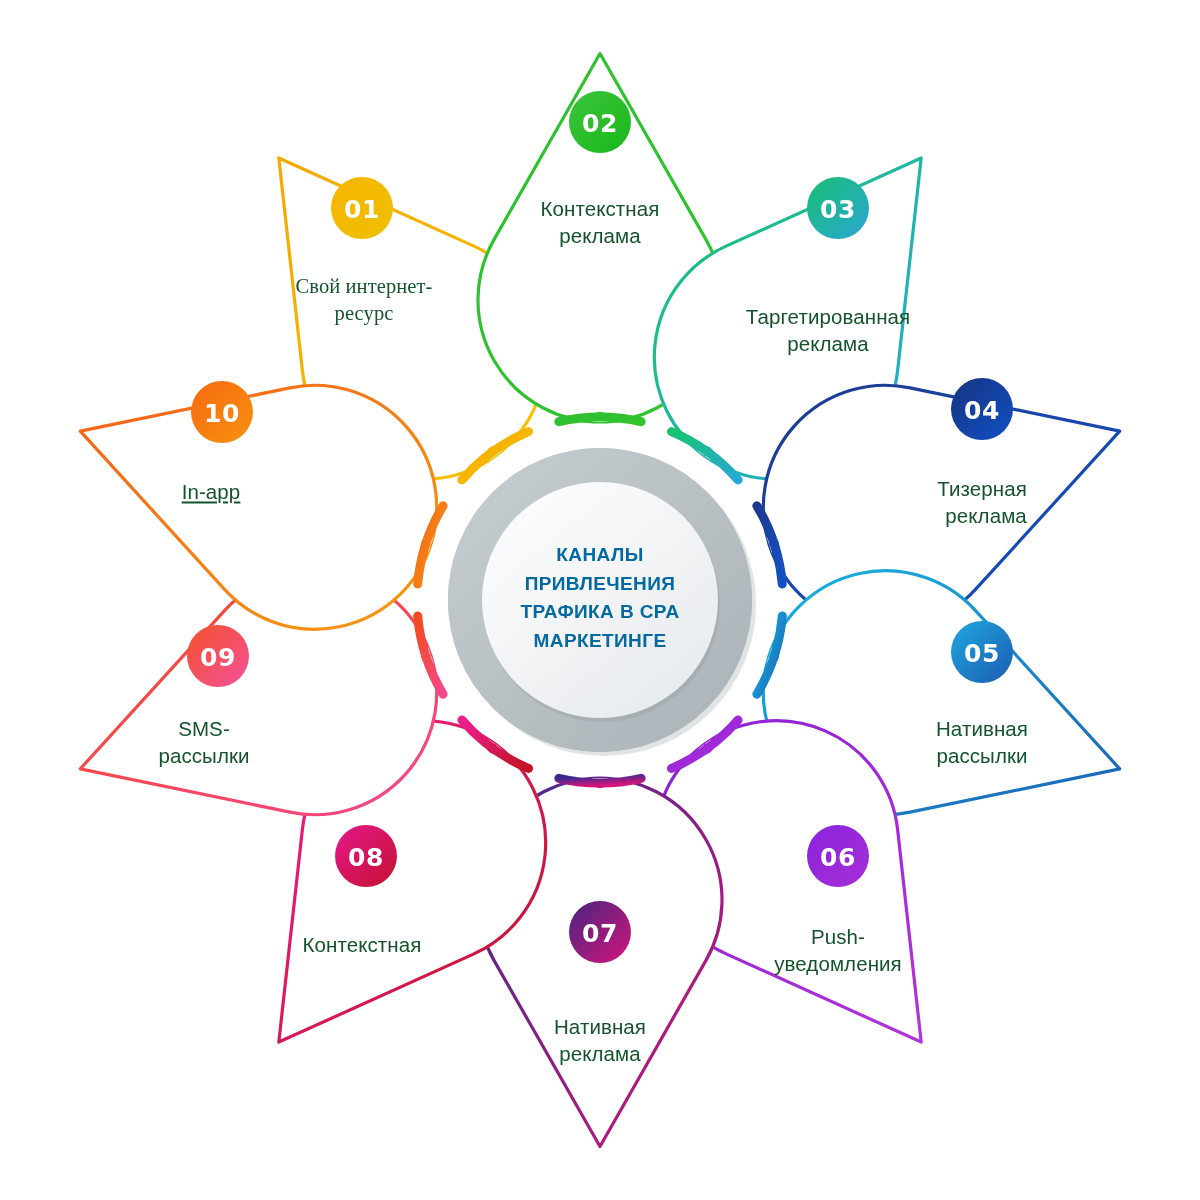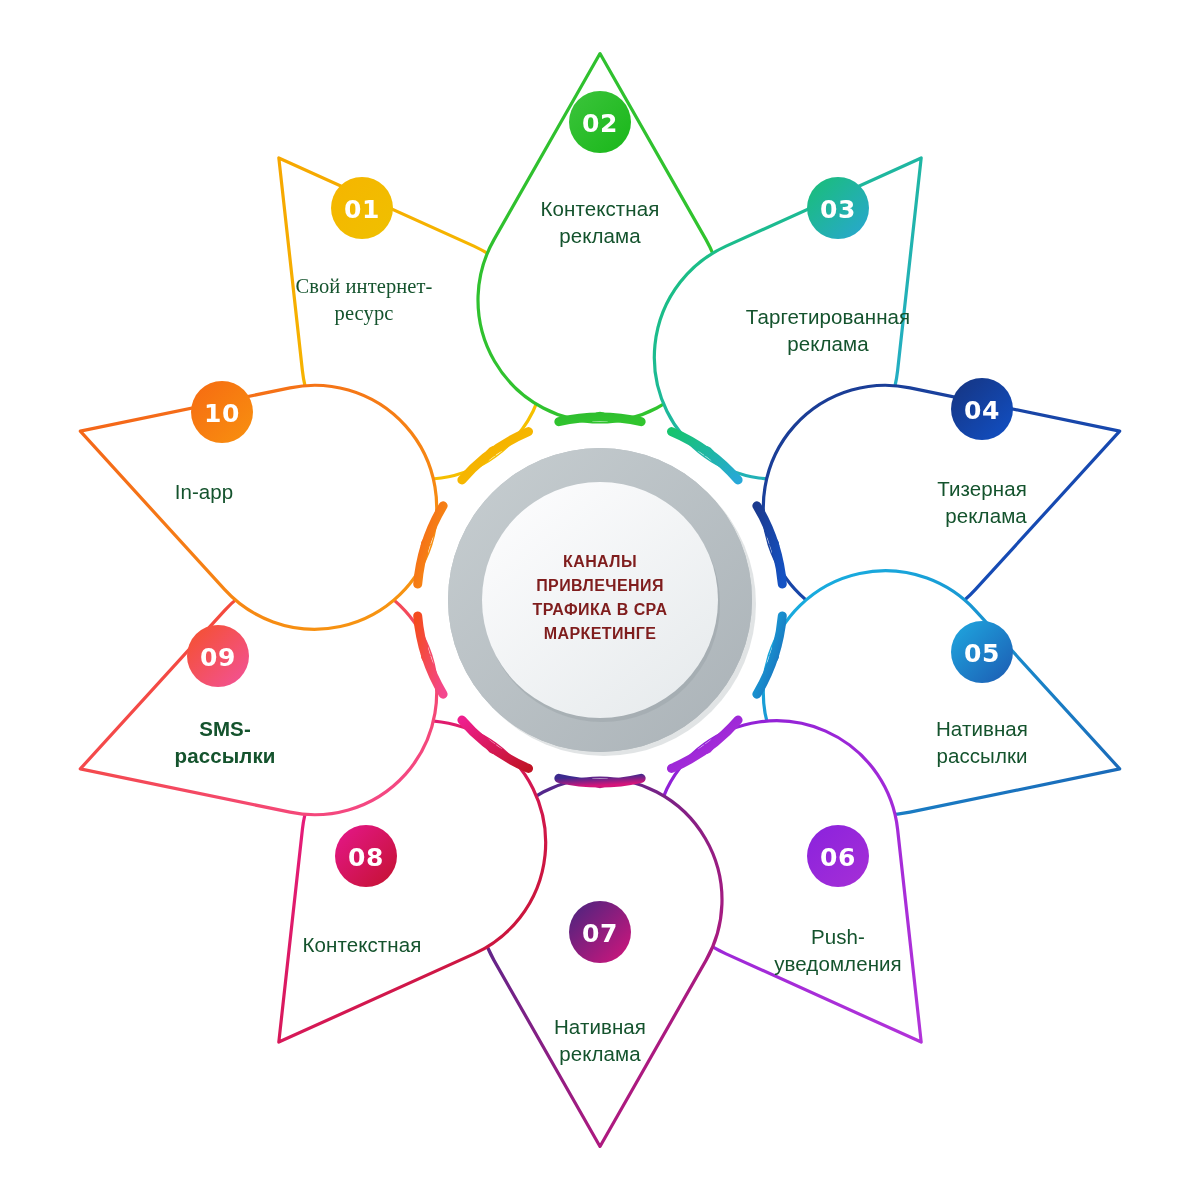--- a/index.html
+++ b/index.html
@@ -14,22 +14,22 @@
   .notch{fill:#ffffff;stroke-width:2.4;}
 
   .badge-num{fill:#ffffff;font-family:"DejaVu Sans",sans-serif;font-weight:bold;
              font-size:25px;letter-spacing:0.5px;text-anchor:middle;dominant-baseline:central;}
 
   .petal-label{position:absolute;text-align:center;color:#14532d;
                font-size:20.5px;line-height:1.32;white-space:pre-line;
                transform:translate(-50%,-50%);letter-spacing:0.1px;}
 
   .center-title{position:absolute;left:600px;top:598px;transform:translate(-50%,-50%);
-                width:250px;text-align:center;color:#7f1d1d;font-weight:bold;
-                font-size:16px;line-height:1.5;letter-spacing:0.4px;white-space:pre-line;}
+                width:250px;text-align:center;color:#0369a1;font-weight:bold;
+                font-size:19px;line-height:1.5;letter-spacing:0.4px;white-space:pre-line;}
 </style>
 </head>
 <body>
 
 <div id="stage">
 
   <svg id="art" viewBox="0 0 1200 1200">
     <defs id="gradient-defs">
         <linearGradient id="gradCenterRing" x1="0%" y1="0%" x2="100%" y2="100%">
           <stop offset="0%" stop-color="#c7ced1"></stop>
@@ -259,22 +259,22 @@
 реклама</div>
       <div class="petal-label" style="left: 982px; top: 502px; text-align: right;">Тизерная
 реклама</div>
       <div class="petal-label" style="left: 982px; top: 742px;">Нативная
 рассылки</div>
       <div class="petal-label" style="left: 838px; top: 950px;">Push-
 уведомления</div>
       <div class="petal-label" style="left: 600px; top: 1040px;">Нативная
 реклама</div>
       <div class="petal-label" style="left: 362px; top: 945px;">Контекстная</div>
-      <div class="petal-label" style="left: 225px; top: 742px; font-weight: bold;">SMS-
+      <div class="petal-label" style="left: 204px; top: 742px;">SMS-
 рассылки</div>
-      <div class="petal-label" style="left: 204px; top: 492px;">In-app</div>
+      <div class="petal-label" style="left: 211px; top: 492px; text-decoration: underline;">In-app</div>
     </div>
 
   <div class="center-title">КАНАЛЫ
 ПРИВЛЕЧЕНИЯ
 ТРАФИКА В CPA
 МАРКЕТИНГЕ</div>
 </div>
 
 </body></html>

